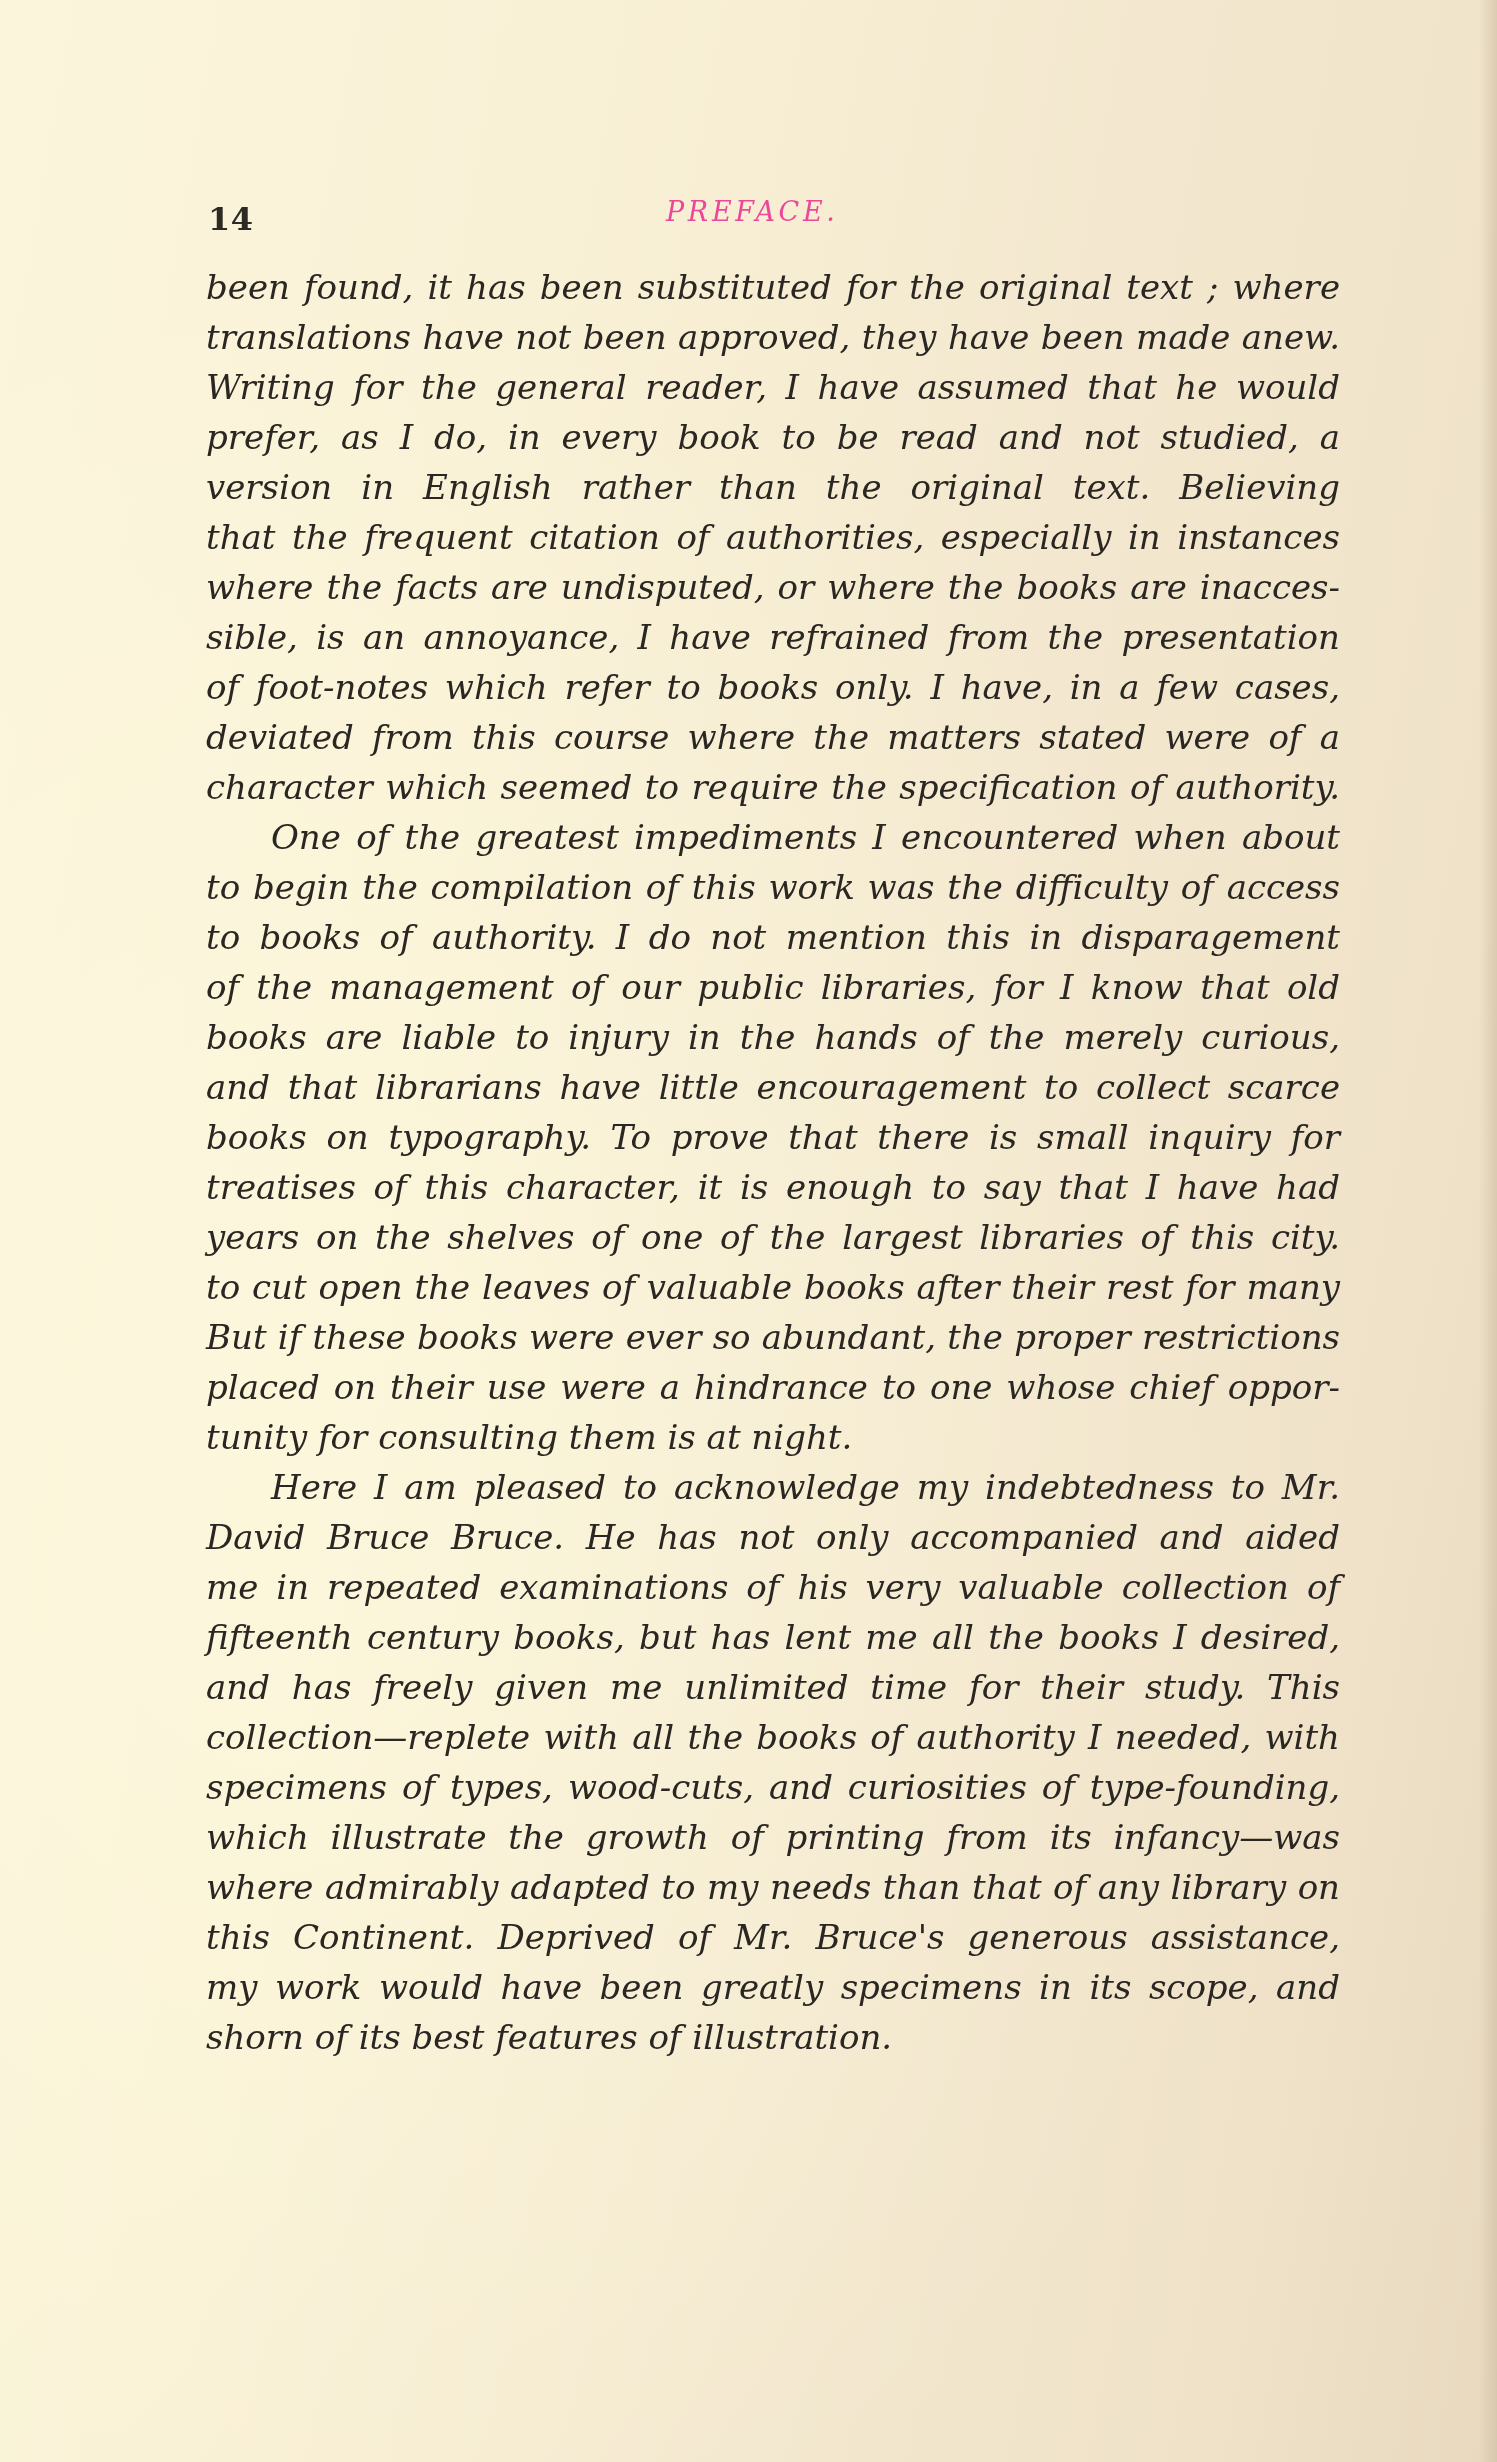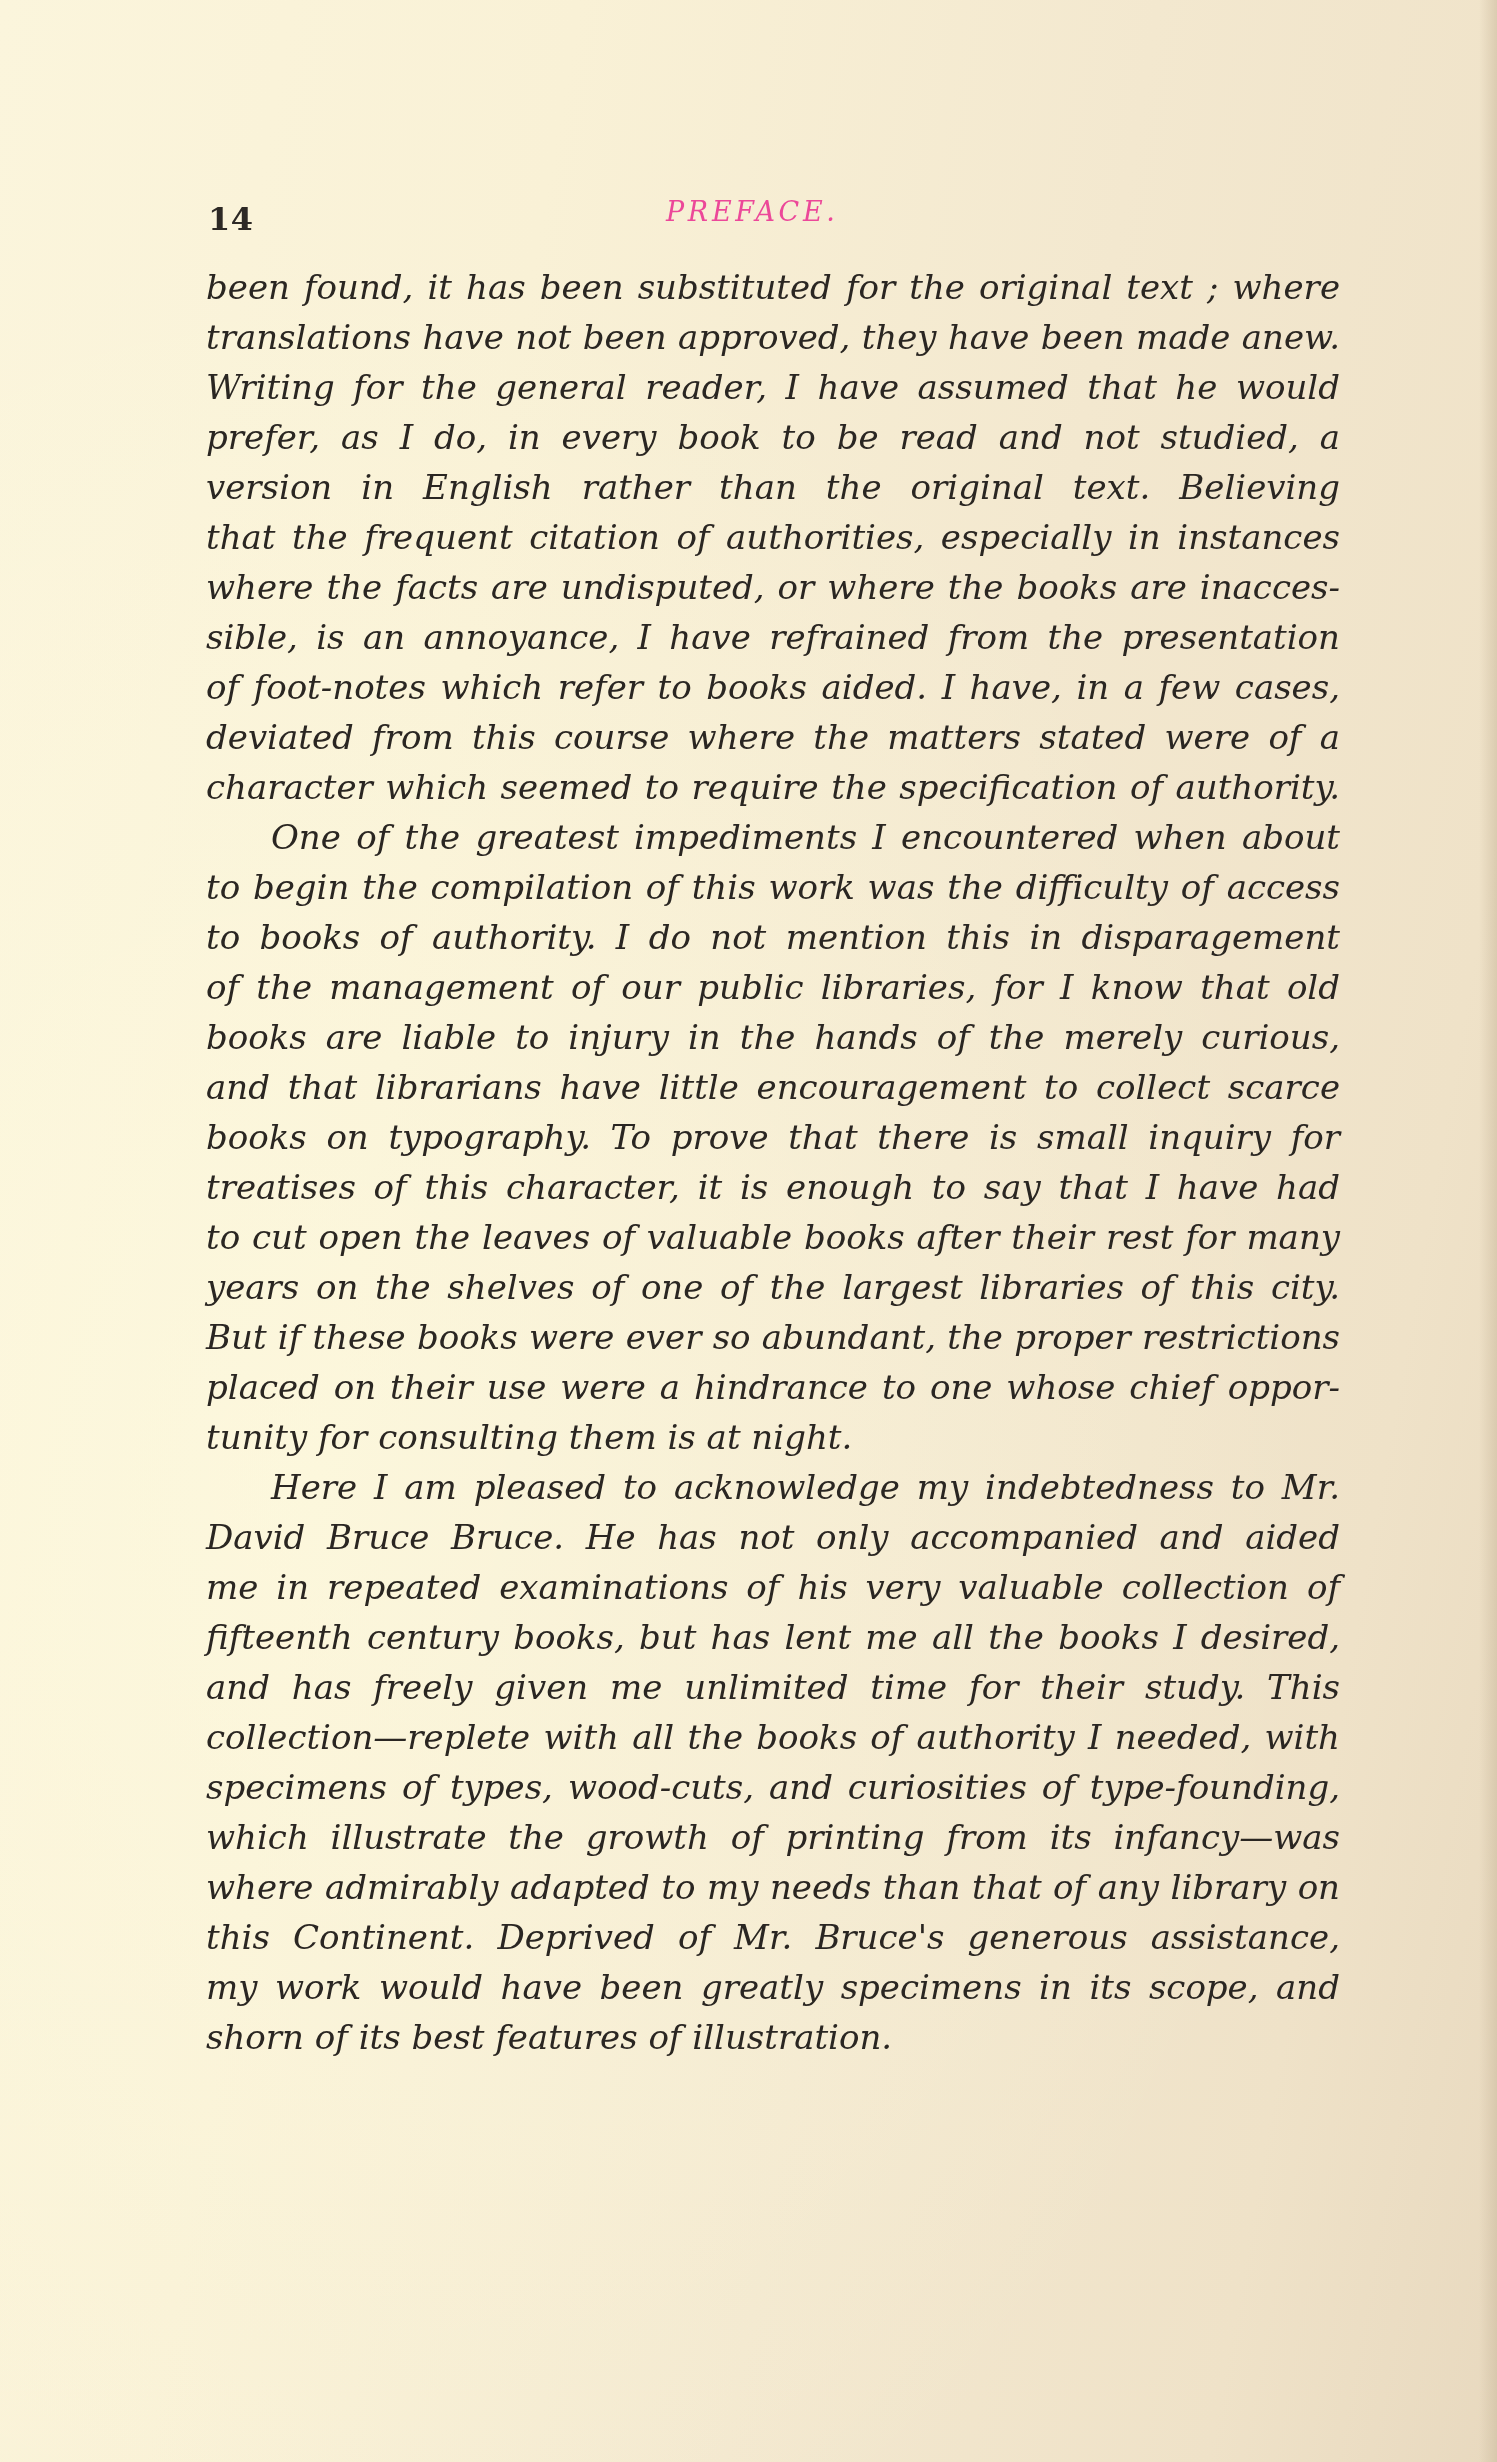--- a/index.html
+++ b/index.html
@@ -59,33 +59,33 @@
 
 <div class="body-text">
   <div class="line">been found, it has been substituted for the original text ; where</div>
   <div class="line">translations have not been approved, they have been made anew.</div>
   <div class="line">Writing for the general reader, I have assumed that he would</div>
   <div class="line">prefer, as I do, in every book to be read and not studied, a</div>
   <div class="line">version in English rather than the original text.  Believing</div>
   <div class="line">that the frequent citation of authorities, especially in instances</div>
   <div class="line">where the facts are undisputed, or where the books are inacces-</div>
   <div class="line">sible, is an annoyance, I have refrained from the presentation</div>
-  <div class="line">of foot-notes which refer to books aided.  I have, in a few cases,</div>
+  <div class="line">of foot-notes which refer to books only.  I have, in a few cases,</div>
   <div class="line">deviated from this course where the matters stated were of a</div>
   <div class="line">character which seemed to require the specification of authority.</div>
   <div class="line indent">One of the greatest impediments I encountered when about</div>
   <div class="line">to begin the compilation of this work was the difficulty of access</div>
   <div class="line">to books of authority.  I do not mention this in disparagement</div>
   <div class="line">of the management of our public libraries, for I know that old</div>
   <div class="line">books are liable to injury in the hands of the merely curious,</div>
   <div class="line">and that librarians have little encouragement to collect scarce</div>
   <div class="line">books on typography.  To prove that there is small inquiry for</div>
   <div class="line">treatises of this character, it is enough to say that I have had</div>
+  <div class="line">years on the shelves of one of the largest libraries of this city.</div>
   <div class="line">to cut open the leaves of valuable books after their rest for many</div>
-  <div class="line">years on the shelves of one of the largest libraries of this city.</div>
   <div class="line">But if these books were ever so abundant, the proper restrictions</div>
   <div class="line">placed on their use were a hindrance to one whose chief oppor-</div>
   <div class="line last">tunity for consulting them is at night.</div>
   <div class="line indent">Here I am pleased to acknowledge my indebtedness to Mr.</div>
   <div class="line">David Bruce Bruce.  He has not only accompanied and aided</div>
   <div class="line">me in repeated examinations of his very valuable collection of</div>
   <div class="line">fifteenth century books, but has lent me all the books I desired,</div>
   <div class="line">and has freely given me unlimited time for their study.  This</div>
   <div class="line">collection—replete with all the books of authority I needed, with</div>
   <div class="line">specimens of types, wood-cuts, and curiosities of type-founding,</div>

